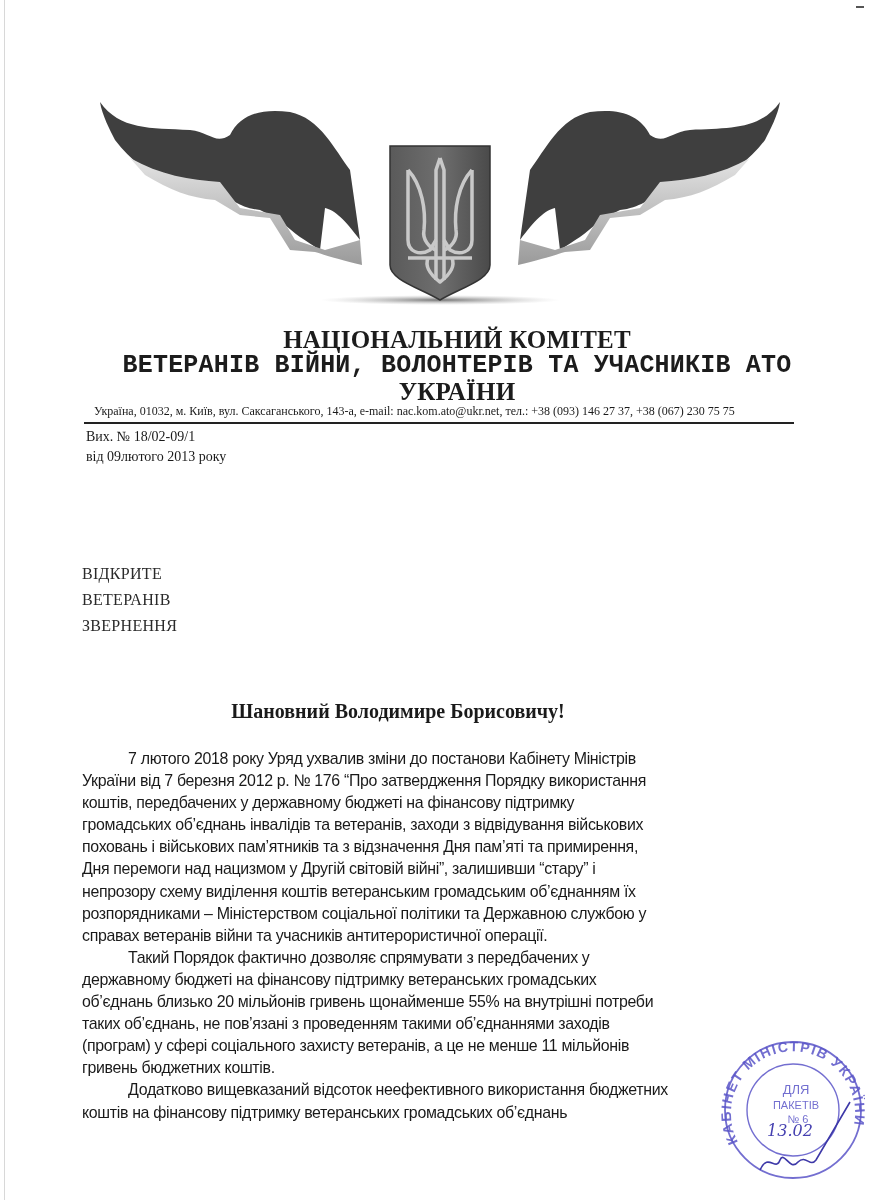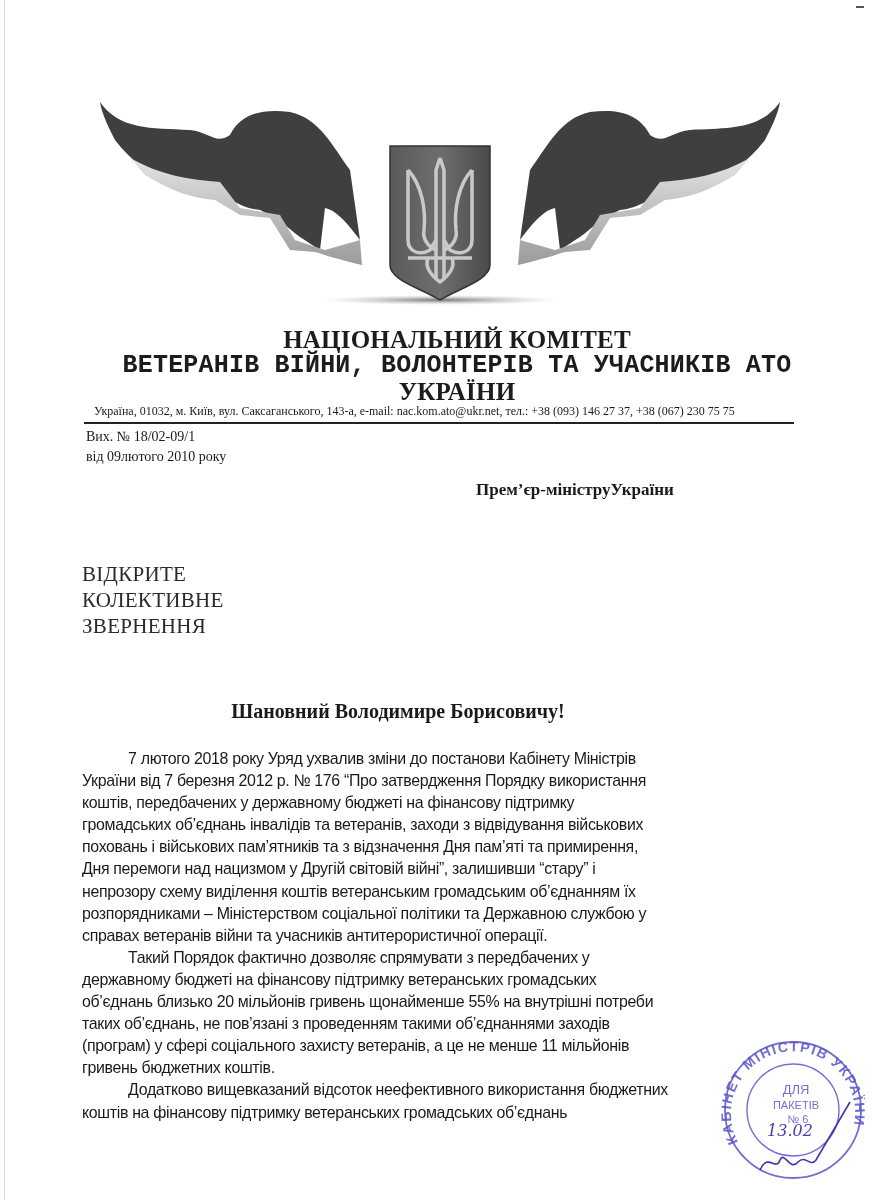--- a/index.html
+++ b/index.html
@@ -8,21 +8,21 @@
     .corner-mark { position: absolute; right: 8px; top: 6px; width: 8px; height: 2px; background: #555; }
     .emblem { position: absolute; left: 90px; top: 90px; width: 700px; height: 220px; }
     .header-title { position: absolute; left: 0; width: 872px; text-align: center; font-weight: bold; font-size: 25px; line-height: 26px; color: #1c1c1c; letter-spacing: 0.2px; margin-left: 21px; }
     .ht1 { top: 327px; }
     .ht2 { top: 353px; font-family: Liberation Mono, monospace; }
     .ht3 { top: 379px; font-family: Liberation Serif, serif; }
     .address { position: absolute; left: 94px; top: 404px; width: 720px; font-size: 12px; white-space: nowrap; color: #1a1a1a; }
     .rule { position: absolute; left: 84px; top: 422px; width: 710px; height: 2px; background: #222; }
     .outno { position: absolute; left: 86px; top: 427px; font-size: 14px; line-height: 20px; }
     .recipient { position: absolute; left: 476px; top: 478px; font-weight: bold; font-size: 17px; line-height: 24px; }
-    .appeal { position: absolute; left: 82px; top: 561px; font-size: 21px; line-height: 26px; letter-spacing: 0.3px; color: #2a2a2a; }
+    .appeal { position: absolute; left: 82px; top: 561px; font-size: 16px; line-height: 26px; letter-spacing: 0.3px; color: #2a2a2a; }
     .salutation { position: absolute; left: 0; top: 700px; width: 796px; text-align: center; font-weight: bold; font-size: 20px; }
     .body-text { position: absolute; left: 82px; top: 748px; width: 700px; font-family: "Liberation Sans", sans-serif; font-size: 16.6px; line-height: 22.1px; letter-spacing: -0.35px; transform: scaleX(0.96); transform-origin: left top; }
     .body-text .line { white-space: nowrap; }
     .body-text .indent { padding-left: 48px; }
     .stamp { position: absolute; left: 720px; top: 1032px; width: 145px; height: 150px; }
   </style>
 </head>
 <body>
 
 <div class="page-edge"></div>
@@ -68,30 +68,29 @@
 </svg>
 
 <div class="header-title ht1">НАЦІОНАЛЬНИЙ КОМІТЕТ</div>
 <div class="header-title ht2">ВЕТЕРАНІВ ВІЙНИ, ВОЛОНТЕРІВ ТА УЧАСНИКІВ АТО</div>
 <div class="header-title ht3">УКРАЇНИ</div>
 <div class="address">Україна, 01032, м. Київ, вул. Саксаганського, 143-а, e-mail: nac.kom.ato@ukr.net, тел.: +38 (093) 146 27 37, +38 (067) 230 75 75</div>
 <div class="rule"></div>
 
 <div class="outno">
   <div>Вих. № 18/02-09/1</div>
-  <div>від 09лютого 2010 року</div>
+  <div>від 09лютого 2013 року</div>
 </div>
 
 <div class="recipient">
-  <div>Прем’єр-мініструУкраїни</div>
 </div>
 
 <div class="appeal">
   <div>ВІДКРИТЕ</div>
-  <div>КОЛЕКТИВНЕ</div>
+  <div>ВЕТЕРАНІВ</div>
   <div>ЗВЕРНЕННЯ</div>
 </div>
 
 <div class="salutation">Шановний Володимире Борисовичу!</div>
 
 <div class="body-text">
   <div class="line indent">7 лютого 2018 року Уряд ухвалив зміни до постанови Кабінету Міністрів</div>
   <div class="line">України від 7 березня 2012 р. № 176 “Про затвердження Порядку використання</div>
   <div class="line">коштів, передбачених у державному бюджеті на фінансову підтримку</div>
   <div class="line">громадських об’єднань інвалідів та ветеранів, заходи з відвідування військових</div>

